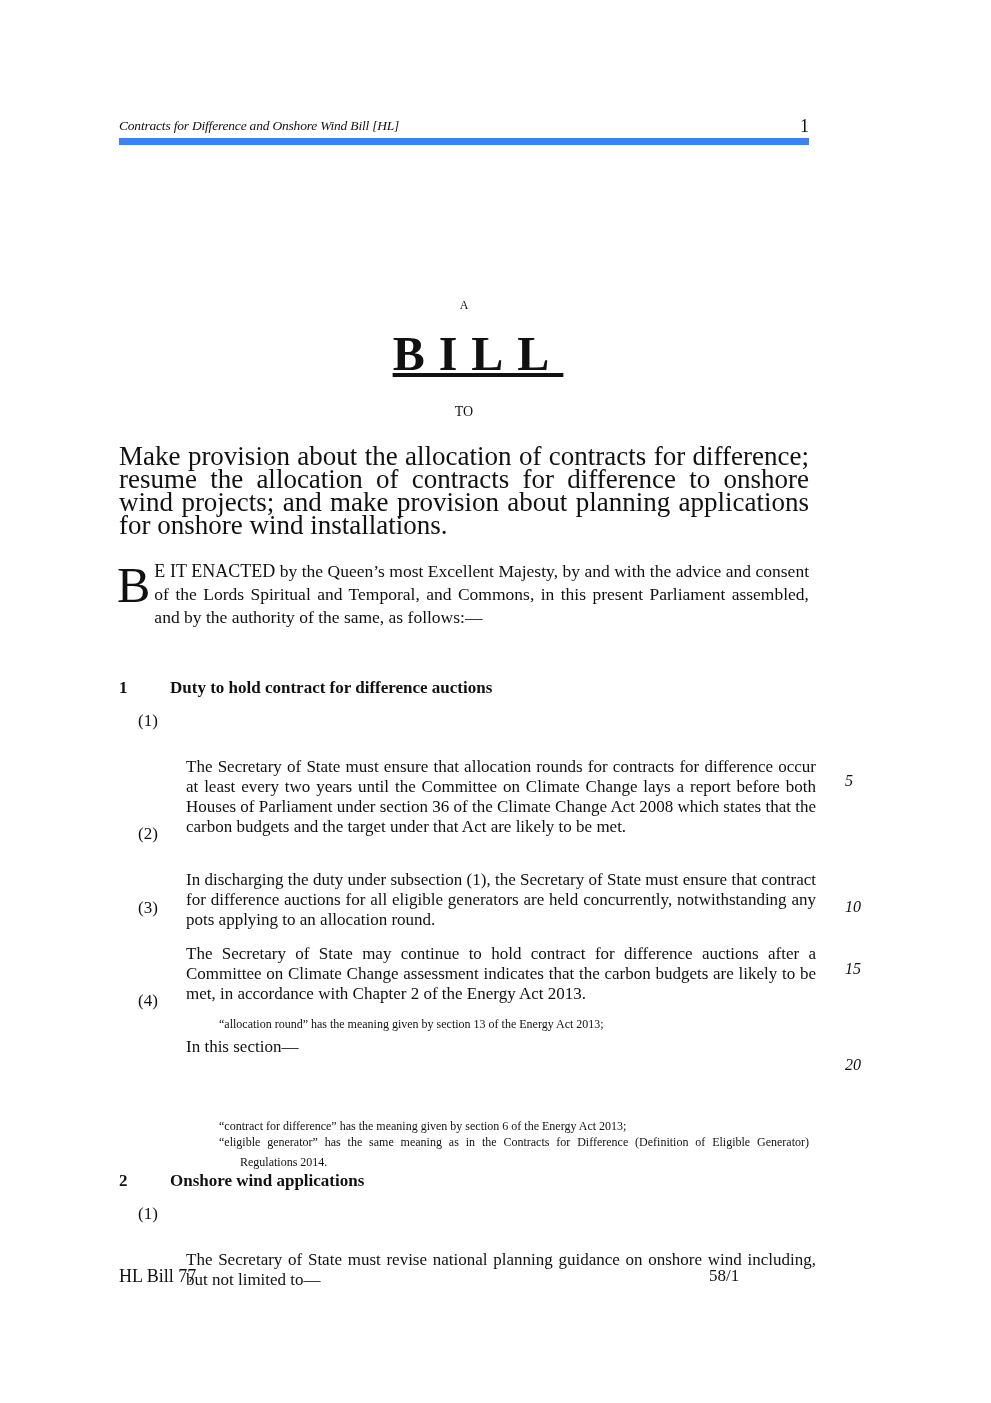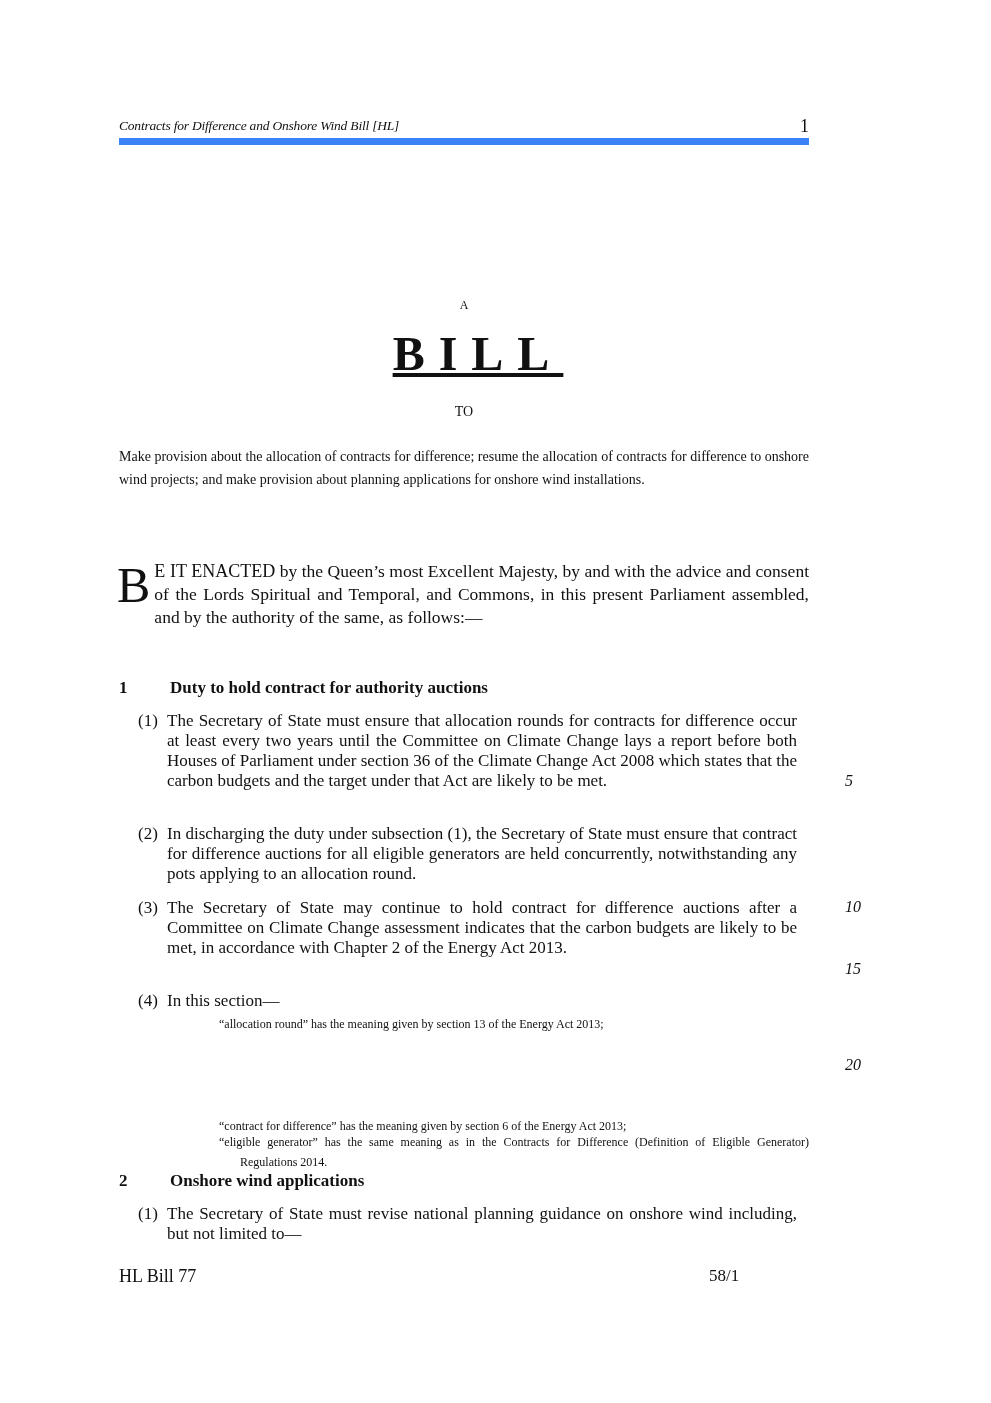--- a/index.html
+++ b/index.html
@@ -6,30 +6,30 @@
   body { width:991px; height:1403px; position:relative; overflow:hidden;
          font-family:"Liberation Serif","DejaVu Serif",serif; color:#111; }
   .abs { position:absolute; }
   .running-head { left:119px; top:116px; width:690px; height:22px; border-bottom:7px solid #3b82f6; }
   .running-head .title { position:absolute; left:0; top:2px; font-style:italic; font-size:13.5px; letter-spacing:-0.2px; }
   .running-head .pnum { position:absolute; right:0; top:0; font-size:18px; }
   .center { left:119px; width:690px; text-align:center; }
   .a-label { top:298px; font-size:12px; }
   .bill { top:326px; font-size:48px; font-weight:bold; letter-spacing:14px; padding-left:14px;text-decoration:underline; }
   .to-label { top:404px; font-size:14px;text-align:center; }
-  .long-title { left:119px; top:445px; width:690px; font-size:14px; line-height:23px; text-align:justify; text-align-last:left; }
+  .long-title { left:119px; top:445px; width:690px; font-size:27px; line-height:23px; text-align:justify; text-align-last:left; }
   .enact { left:119px; top:560px; width:690px; font-size:17.5px; line-height:23px; text-align:justify; }
   .dropcap { float:left; font-size:50px; line-height:44px; margin:3px 4px 0 -2px; }
   .smallcaps { font-size:18px; }
   .sec-head { left:119px; font-size:17px; font-weight:bold; }
   .sec-head .num { position:absolute; left:0; }
   .sec-head .txt { position:absolute; left:51px; white-space:nowrap; }
   .sub { left:119px; width:690px; font-size:17px; line-height:20px; }
   .sub .snum { position:absolute; left:19px; top:0; }
-  .sub .stext { position:absolute; left:48px; width:630px; text-align:justify; text-align-last:left; }
+  .sub .stext { position:absolute; left:67px; width:630px; text-align:justify; text-align-last:left;margin-top:46px; }
   .def { left:219px; width:590px; font-size:12px; line-height:20px; text-align:justify; text-align-last:left; padding-left:21px; text-indent:-21px; box-sizing:border-box; }
   .lnum { left:845px; width:30px; font-style:italic; font-size:16px; text-align:left; }
   .footer-left { left:119px; top:1266px; font-size:18px; }
   .footer-right { left:709px; width:100px; top:1266px; font-size:17px; text-align:left; }
 </style>
 </head>
 <body>
 
 <div class="abs running-head">
   <span class="title">Contracts for Difference and Onshore Wind Bill [HL]</span>
@@ -41,21 +41,21 @@
 <div class="abs center to-label">TO</div>
 
 <div class="abs long-title">Make provision about the allocation of contracts for difference; resume the allocation of contracts for difference to onshore wind projects; and make provision about planning applications for onshore wind installations.</div>
 
 <div class="abs enact">
   <span class="dropcap">B</span><span class="smallcaps">E IT ENACTED</span><span> by the Queen’s most Excellent Majesty, by and with the advice and consent of the Lords Spiritual and Temporal, and Commons, in this present Parliament assembled, and by the authority of the same, as follows:—</span>
 </div>
 
 <div class="abs sec-head" style="top:678px;">
   <span class="num">1</span>
-  <span class="txt">Duty to hold contract for authority auctions</span>
+  <span class="txt">Duty to hold contract for difference auctions</span>
 </div>
 
 <div class="abs sub" style="top:711px;">
   <span class="snum">(1)</span>
   <div class="stext">The Secretary of State must ensure that allocation rounds for contracts for difference occur at least every two years until the Committee on Climate Change lays a report before both Houses of Parliament under section 36 of the Climate Change Act 2008 which states that the carbon budgets and the target under that Act are likely to be met.</div>
 </div>
 
 <div class="abs sub" style="top:824px;">
   <span class="snum">(2)</span>
   <div class="stext">In discharging the duty under subsection (1), the Secretary of State must ensure that contract for difference auctions for all eligible generators are held concurrently, notwithstanding any pots applying to an allocation round.</div>

